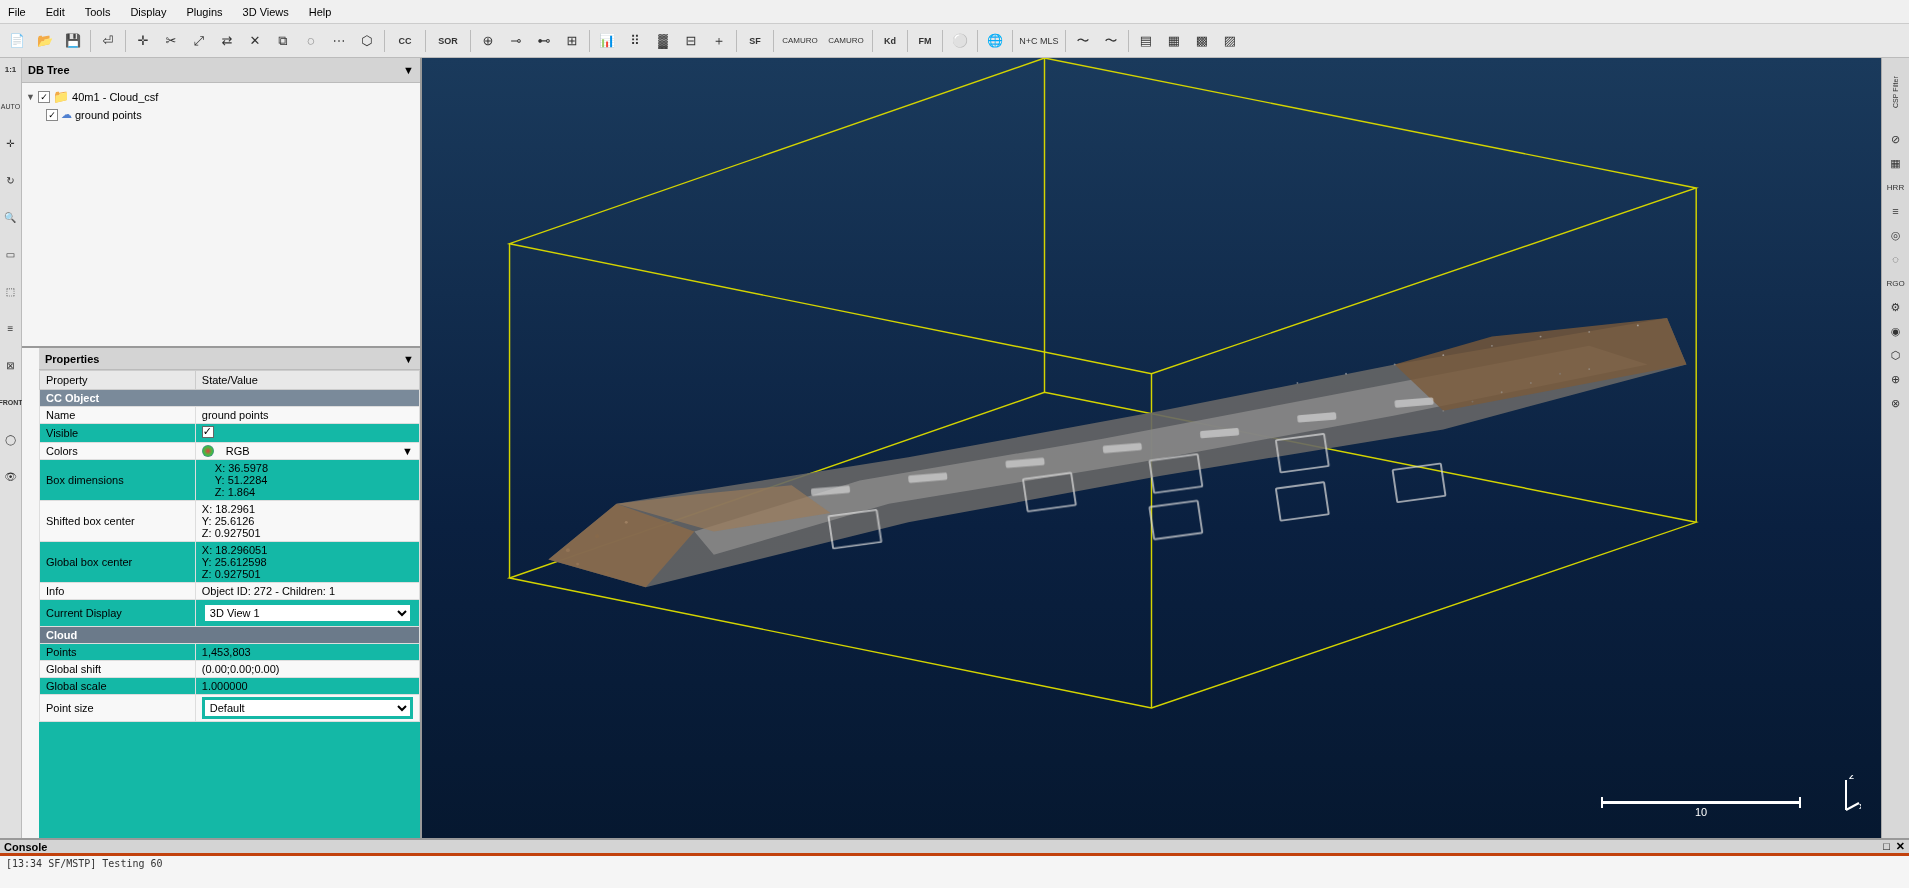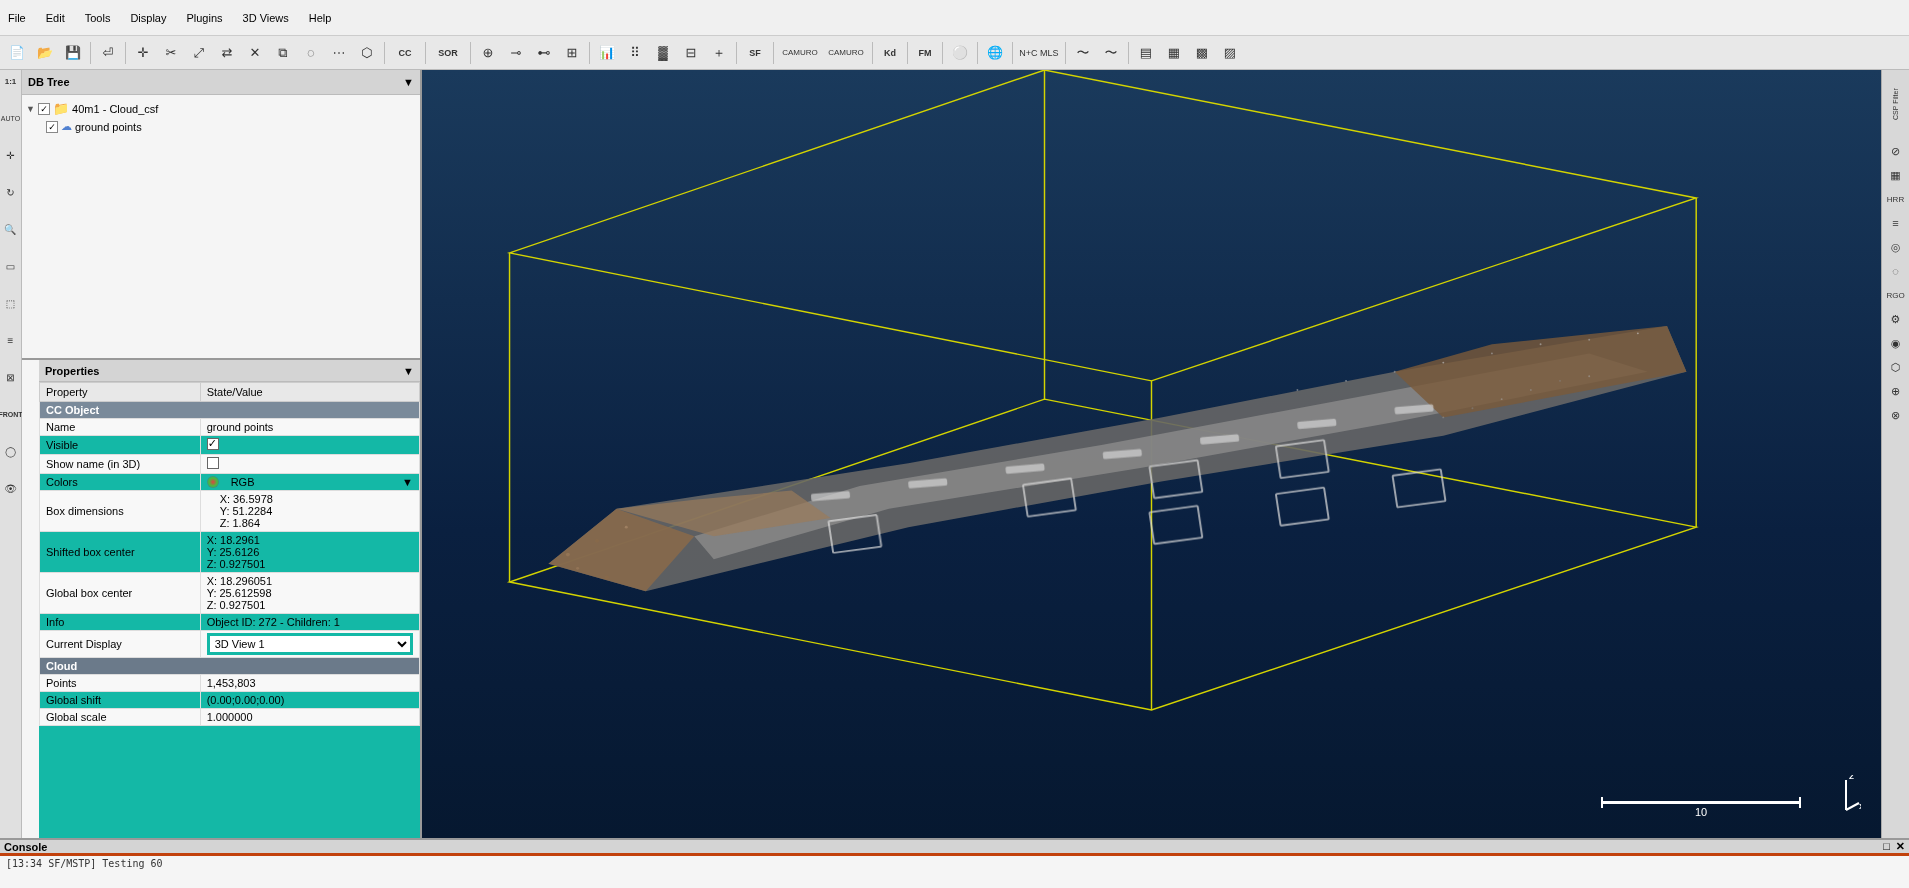--- a/index.html
+++ b/index.html
@@ -1,20 +1,20 @@
 <!DOCTYPE html>
 <html><head>
   <meta charset="utf-8">
   <style>
     * { margin: 0; padding: 0; box-sizing: border-box; }
     body { width: 1909px; height: 888px; background: #2b2b2b; font-family: 'Segoe UI', Arial, sans-serif; font-size: 11px; color: #000; overflow: hidden; display: flex; flex-direction: column; }
 
     
     #menubar {
-      height: 36px;
+      height: 24px;
       background: #f0f0f0;
       display: flex;
       align-items: center;
       padding: 0 4px;
       gap: 12px;
       border-bottom: 1px solid #ccc;
       font-size: 11px;
     }
     #menubar span { cursor: pointer; padding: 0 4px; }
 
@@ -448,26 +448,20 @@
               <td>Name</td>
               <td>ground points</td>
             </tr>
             <tr>
               <td>Visible</td>
               <td>
                 <div class="checkbox-visual checked"></div>
               </td>
             </tr>
             <tr>
-              <td>Show name (in 3D)</td>
-              <td>
-                <div class="checkbox-visual"></div>
-              </td>
-            </tr>
-            <tr>
               <td>Colors</td>
               <td>
                 <div class="color-row">
                   <span class="color-swatch"></span>
                   <span>RGB</span>
                   <span style="margin-left:auto;cursor:pointer;">▼</span>
                 </div>
               </td>
             </tr>
             <tr>
@@ -507,20 +501,28 @@
               <td>Points</td>
               <td>1,453,803</td>
             </tr>
             <tr>
               <td>Global shift</td>
               <td>(0.00;0.00;0.00)</td>
             </tr>
             <tr>
               <td>Global scale</td>
               <td>1.000000</td>
+            </tr>
+            <tr>
+              <td>Point size</td>
+              <td>
+                <select class="prop-select">
+                  <option>Default</option>
+                </select>
+              </td>
             </tr>
           </tbody>
         </table>
       </div>
     </div>
   </div>
 
   <div id="viewport">
     <svg id="pointcloud-canvas" viewBox="0 0 1500 840" preserveAspectRatio="none" xmlns="http://www.w3.org/2000/svg">
 

